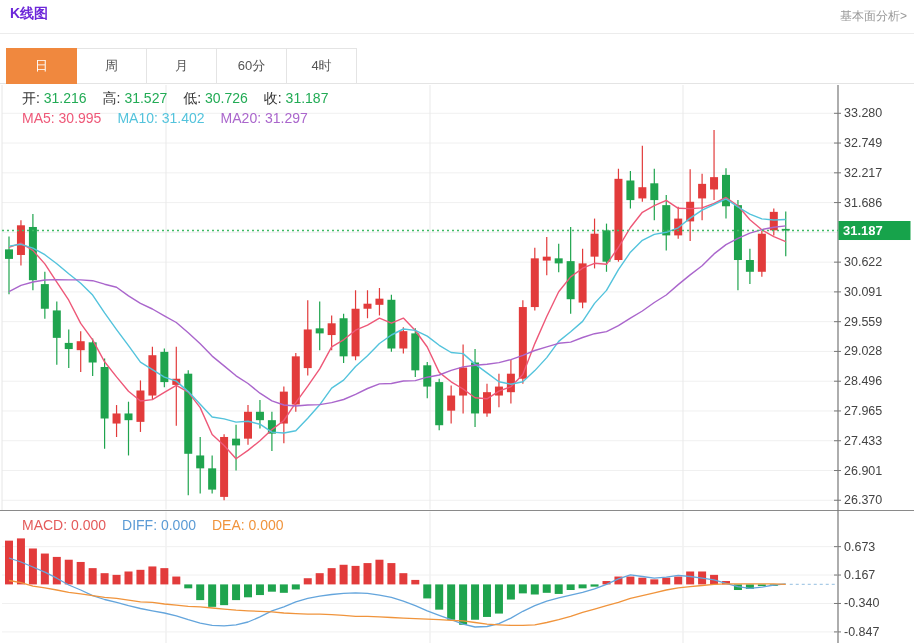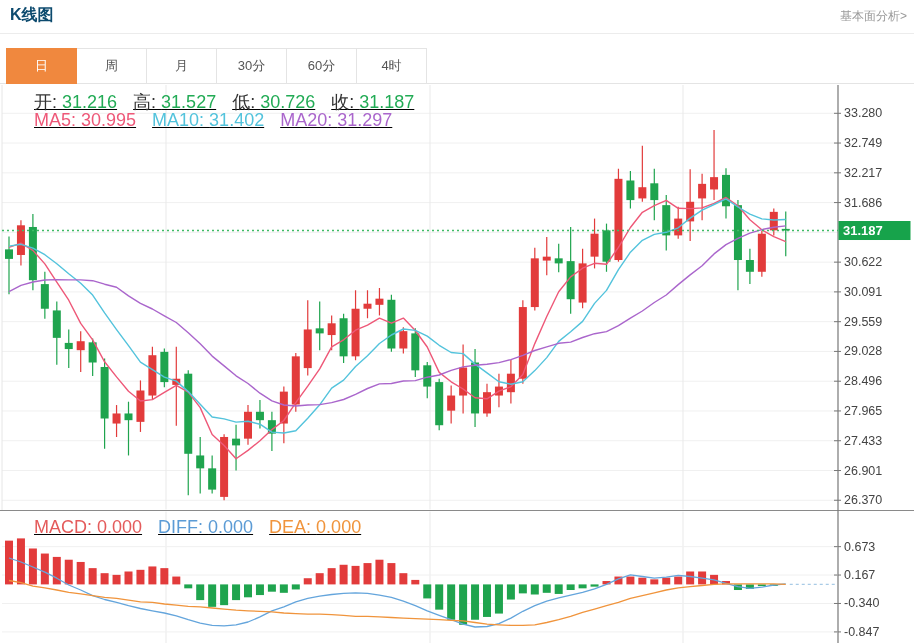--- a/index.html
+++ b/index.html
@@ -1,42 +1,41 @@
 <!DOCTYPE html>
 <html><head>
 <meta charset="utf-8">
 <style>
   html,body{margin:0;padding:0;background:#fff;font-family:"Liberation Sans",sans-serif;}
   #app{position:relative;width:914px;height:643px;overflow:hidden;background:#fff;}
-  .page-title{position:absolute;left:10px;top:5px;font-size:16px;font-weight:bold;color:#0c4a6e;}
+  .page-title{position:absolute;left:10px;top:5px;font-size:14px;font-weight:bold;color:#6d28d9;}
   .fund-link{position:absolute;right:7px;top:8px;font-size:12px;color:#999;cursor:pointer;margin-left:37px;}
   .title-rule{position:absolute;left:0;top:33px;width:914px;height:1px;background:#ececec;}
   .tabbar{position:absolute;left:6px;top:48px;display:flex;z-index:3;}
   .tab{width:69px;height:34px;line-height:34px;text-align:center;font-size:13px;color:#555;
        background:#fff;border:1px solid #e4e4e4;border-left:none;cursor:pointer;}
   .tab:first-child{border-left:1px solid #e4e4e4;}
   .tab.active{background:#f0883e;border-color:#f0883e;color:#fff;}
   .tab-underline{position:absolute;left:0;top:83px;width:914px;height:1px;background:#e4e4e4;}
-  .inforow{position:absolute;left:34px;z-index:3;font-size:18px;white-space:nowrap;text-decoration:underline;}
+  .inforow{position:absolute;left:22px;z-index:3;font-size:14px;white-space:nowrap;}
   .inforow span{margin-right:16px;}
   svg{position:absolute;left:0;top:0;z-index:1;}
 </style>
 </head>
 <body>
 
 <div id="app">
   <div class="page-title">K线图</div>
   <div class="fund-link">基本面分析&gt;</div>
   <div class="title-rule"></div>
 
   <div class="tabbar" id="tabbar">
       <div class="tab active">日</div>
       <div class="tab">周</div>
       <div class="tab">月</div>
-      <div class="tab">30分</div>
       <div class="tab">60分</div>
       <div class="tab">4时</div>
     </div>
   <div class="tab-underline"></div>
 
   <div class="inforow" id="ohlc-row" style="top:90px"><span><b style="font-weight: normal; color: rgb(51, 51, 51);">开: </b><b style="font-weight: normal; color: rgb(34, 171, 85);">31.216</b></span><span><b style="font-weight: normal; color: rgb(51, 51, 51);">高: </b><b style="font-weight: normal; color: rgb(34, 171, 85);">31.527</b></span><span><b style="font-weight: normal; color: rgb(51, 51, 51);">低: </b><b style="font-weight: normal; color: rgb(34, 171, 85);">30.726</b></span><span><b style="font-weight: normal; color: rgb(51, 51, 51);">收: </b><b style="font-weight: normal; color: rgb(34, 171, 85);">31.187</b></span></div>
   <div class="inforow" id="ma-row" style="top:110px"><span><b style="font-weight: normal; color: rgb(238, 88, 120);">MA5: </b><b style="font-weight: normal; color: rgb(238, 88, 120);">30.995</b></span><span><b style="font-weight: normal; color: rgb(83, 195, 220);">MA10: </b><b style="font-weight: normal; color: rgb(83, 195, 220);">31.402</b></span><span><b style="font-weight: normal; color: rgb(170, 102, 204);">MA20: </b><b style="font-weight: normal; color: rgb(170, 102, 204);">31.297</b></span></div>
   <div class="inforow" id="macd-row" style="top:517px"><span><b style="font-weight: normal; color: rgb(228, 91, 91);">MACD: </b><b style="font-weight: normal; color: rgb(228, 91, 91);">0.000</b></span><span><b style="font-weight: normal; color: rgb(91, 155, 213);">DIFF: </b><b style="font-weight: normal; color: rgb(91, 155, 213);">0.000</b></span><span><b style="font-weight: normal; color: rgb(240, 148, 60);">DEA: </b><b style="font-weight: normal; color: rgb(240, 148, 60);">0.000</b></span></div>
 
   <svg id="chart-svg" width="914" height="643" viewBox="0 0 914 643">

